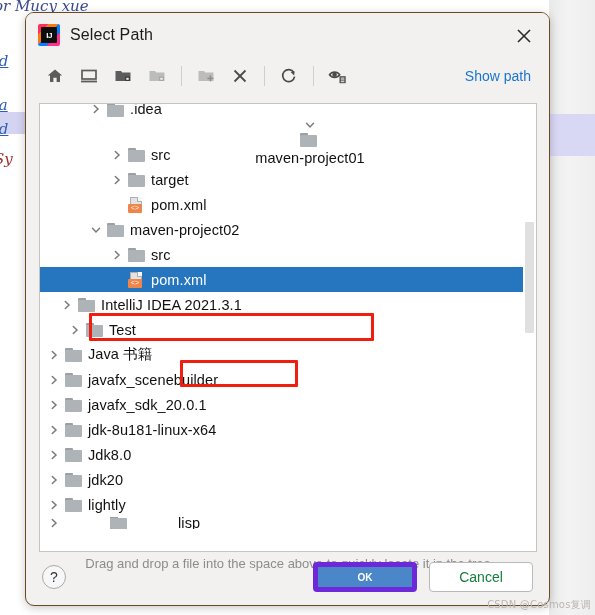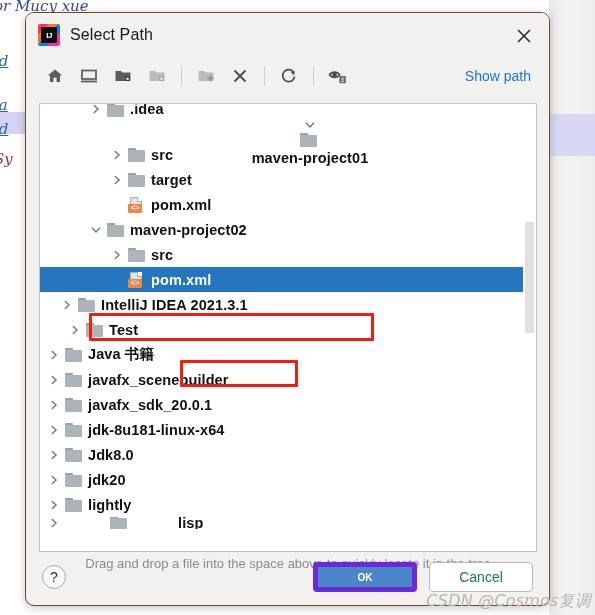--- a/index.html
+++ b/index.html
@@ -114,21 +114,20 @@
   }
 
   
   #tree-panel {
     position: absolute;
     left: 13px; top: 90px;
     width: 498px; height: 449px;
     background: #ffffff;
     border: 1px solid #c4c4c4;
     overflow: hidden;
-    font-weight: bold;
   }
   #tree-scroll {
     position: absolute; inset: 0;
     overflow: hidden;
   }
   .tree-row {
     position: relative;
     height: 25px;
     display: flex; align-items: center;
     cursor: pointer;
@@ -234,24 +233,23 @@
     background: #ffffff; color: #15803d;
     border: 1px solid #b9b9b9; border-radius: 4px;
     font-size: 14px;
     display: flex; align-items: center; justify-content: center;
     cursor: pointer;
   }
 
   
   #watermark {
     position: absolute; right: 4px; bottom: 3px;
-    font-size: 16px; color: #b9b5ae;
+    font-size: 10px; color: #b9b5ae;
     letter-spacing: .2px;
     font-family: "DejaVu Sans", sans-serif;
-    font-style: italic;
   }
 </style>
 </head>
 <body>
 
 <div id="ide-bg">
   <div id="bg-right-panel"></div>
   <div id="bg-hl-right"></div>
   <div id="bg-hl-left"></div>
   <div class="code-line" id="bg-line-1">or Mucy xue</div>

